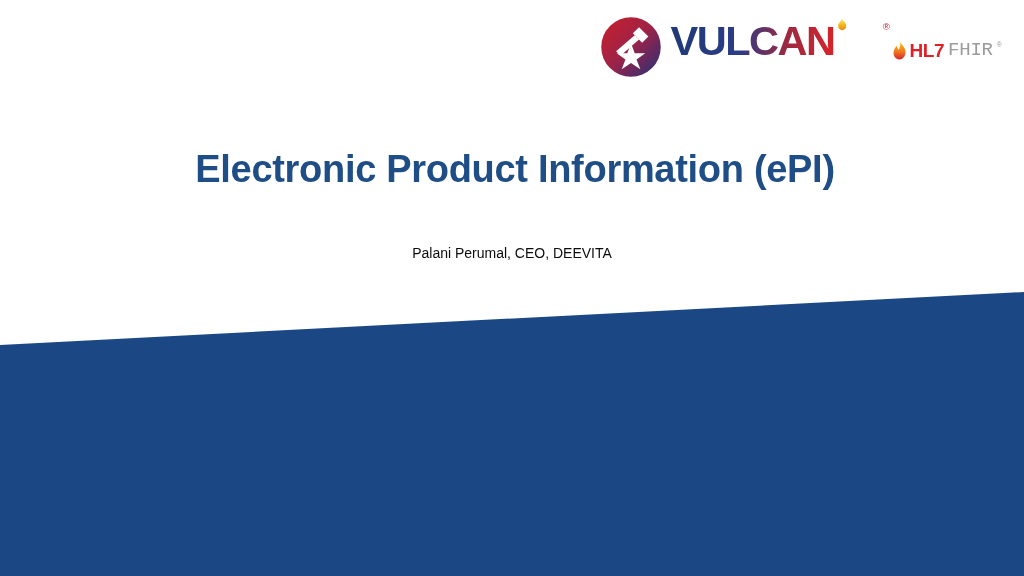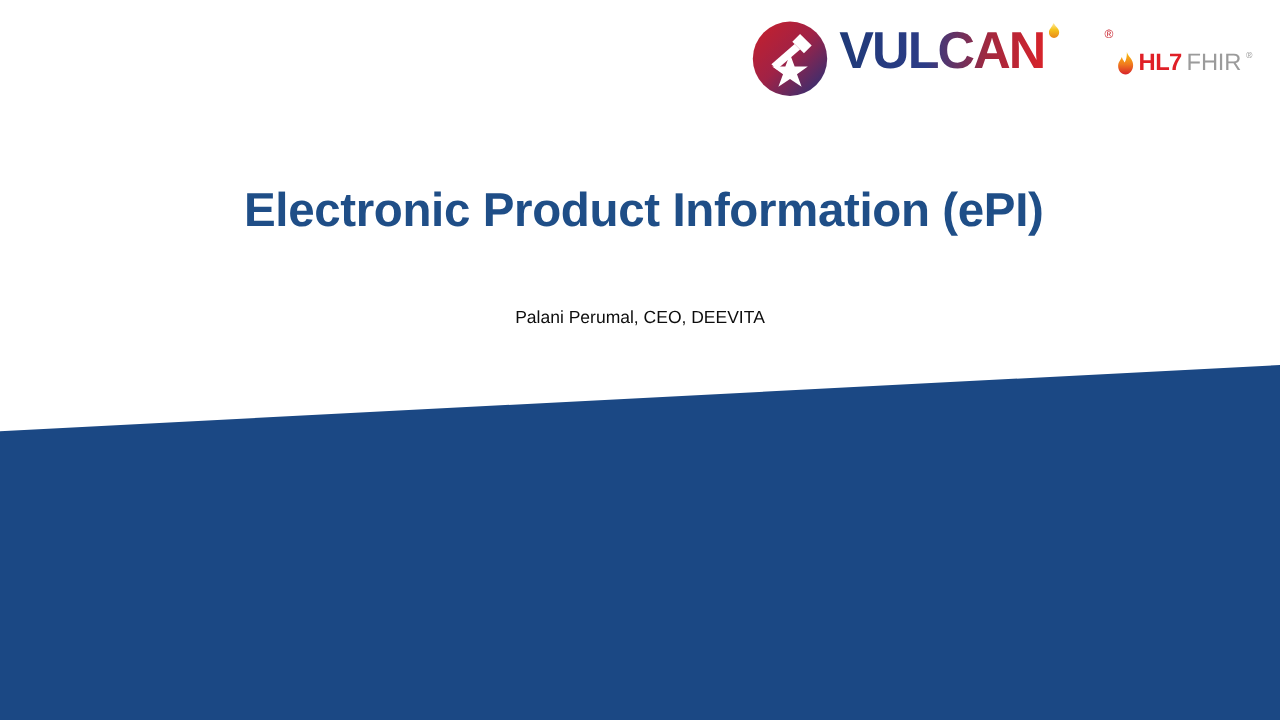--- a/index.html
+++ b/index.html
@@ -71,21 +71,21 @@
   }
   .hl7-text {
     font-family: "Liberation Sans", sans-serif;
     font-weight: bold;
     font-size: 19px;
     letter-spacing: -0.5px;
     color: #E02027;
     line-height: 1;
   }
   .fhir-text {
-    font-family: Liberation Sans, sans-serif;
+    font-family: Liberation Mono, monospace;
     font-weight: normal;
     font-size: 19px;
     letter-spacing: -0.2px;
     color: #9B9B9B;
     line-height: 1;
     margin-left: 1px;
   }
   .fhir-tm {
     font-size: 7px;
     color: #9B9B9B;

